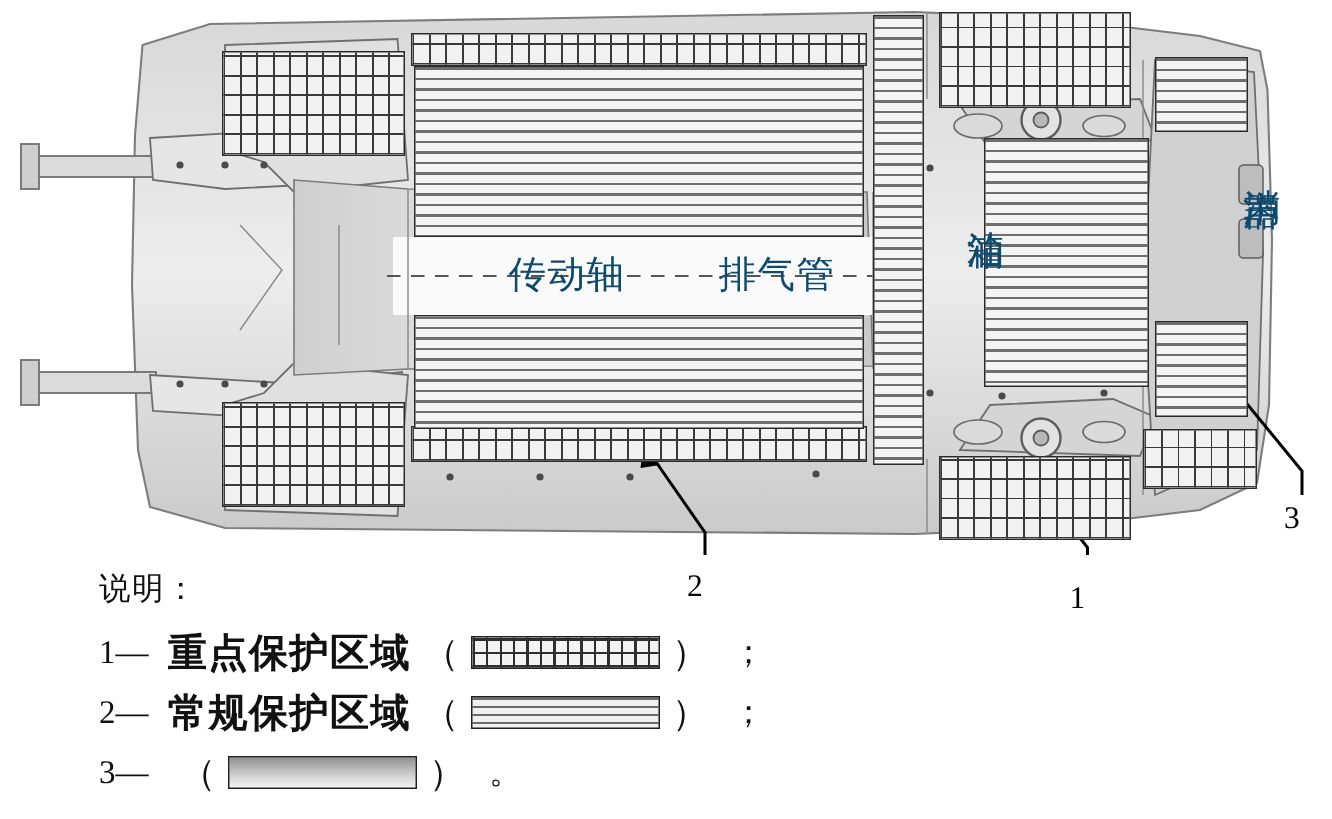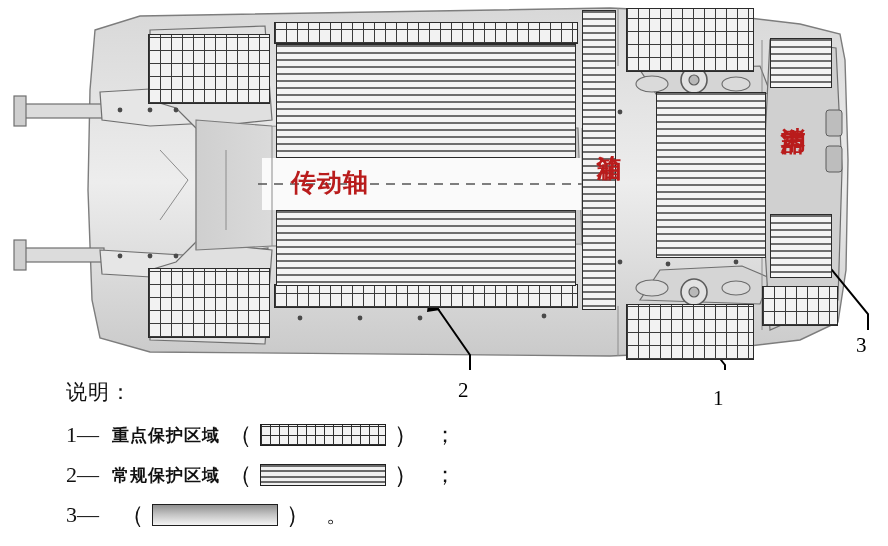--- a/index.html
+++ b/index.html
@@ -51,24 +51,25 @@
   }
   
   .zone.flat {
     background-image: linear-gradient(180deg, #9a9a9a 0%, #cfcfcf 45%, #f2f2f2 100%);
   }
 
   
   .diag-label {
     position: absolute;
     font-family: "DejaVu Sans", "Liberation Sans", sans-serif;
-    font-weight: 700;
-    color: #b91c1c;
+    font-weight: 400;
+    color: #0c4a6e;
     white-space: nowrap;
     letter-spacing: 1px;
+    margin-left: 48px;
   }
   .diag-label.horiz {
     font-size: 25px;
     line-height: 1;
   }
   .diag-label.vert {
     font-size: 25px;
     line-height: 1.06;
     writing-mode: vertical-rl;
     text-orientation: upright;
@@ -113,21 +114,21 @@
   .legend-index {
     font-family: "Liberation Serif", "DejaVu Serif", serif;
     font-size: 22px;
     color: #111;
     width: 46px;
     flex: 0 0 46px;
   }
   .legend-text {
     font-family: "DejaVu Sans", "Liberation Sans", sans-serif;
     font-weight: 700;
-    font-size: 17px;
+    font-size: 26px;
     color: #111;
     letter-spacing: 1px;
     white-space: nowrap;
   }
   .legend-text.wide { padding-right: 22px; }
   .paren {
     font-family: "DejaVu Sans", "Liberation Sans", sans-serif;
     font-size: 24px;
     color: #111;
     padding: 0 8px;
@@ -281,20 +282,21 @@
   <div class="zone stripe" style="left:276px; top:44px; width:300px; height:114px;"></div>
   <div class="zone stripe" style="left:276px; top:210px; width:300px; height:76px;"></div>
   <div class="zone stripe" style="left:582px; top:10px; width:34px; height:300px;"></div>
   <div class="zone stripe" style="left:770px; top:38px; width:62px; height:50px;"></div>
   <div class="zone stripe" style="left:656px; top:92px; width:110px; height:166px;"></div>
   <div class="zone stripe" style="left:770px; top:214px; width:62px; height:64px;"></div>
 
   <div class="zone flat" style="left:772px; top:90px; width:58px; height:120px; border-color:transparent; background:transparent;"></div>
 
   <div class="diag-label horiz" style="left:291px; top:170px;">传动轴</div>
+  <div class="diag-label horiz" style="left:431px; top:170px;">排气管</div>
   <div class="diag-label vert" style="left:595px; top:134px;">油箱</div>
   <div class="diag-label vert" style="left:779px; top:106px;">消声器</div>
 
   <div class="callout-num" style="left:458px; top:378px;">2</div>
   <div class="callout-num" style="left:713px; top:386px;">1</div>
   <div class="callout-num" style="left:856px; top:333px;">3</div>
 </div>
 
 <div id="legend">
 

